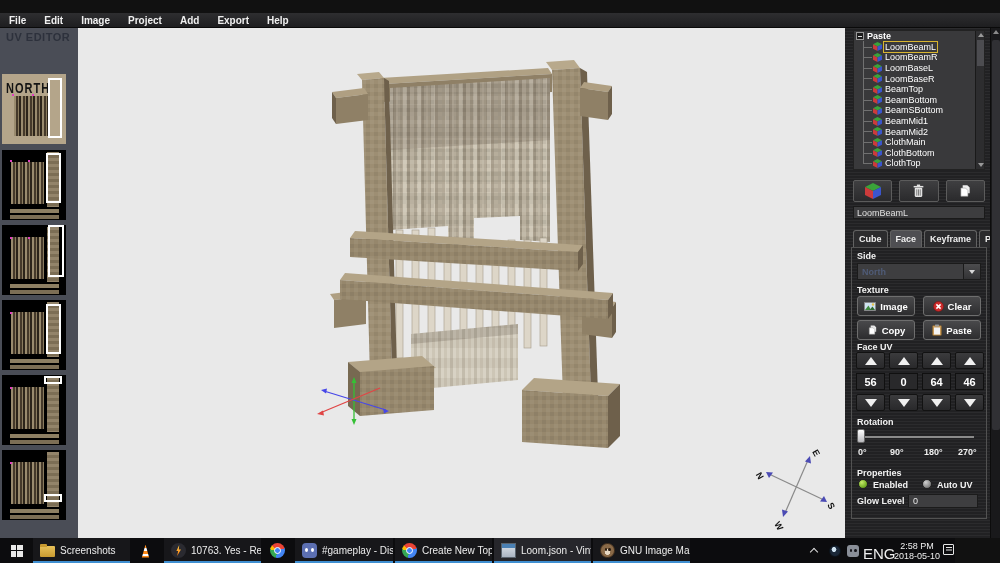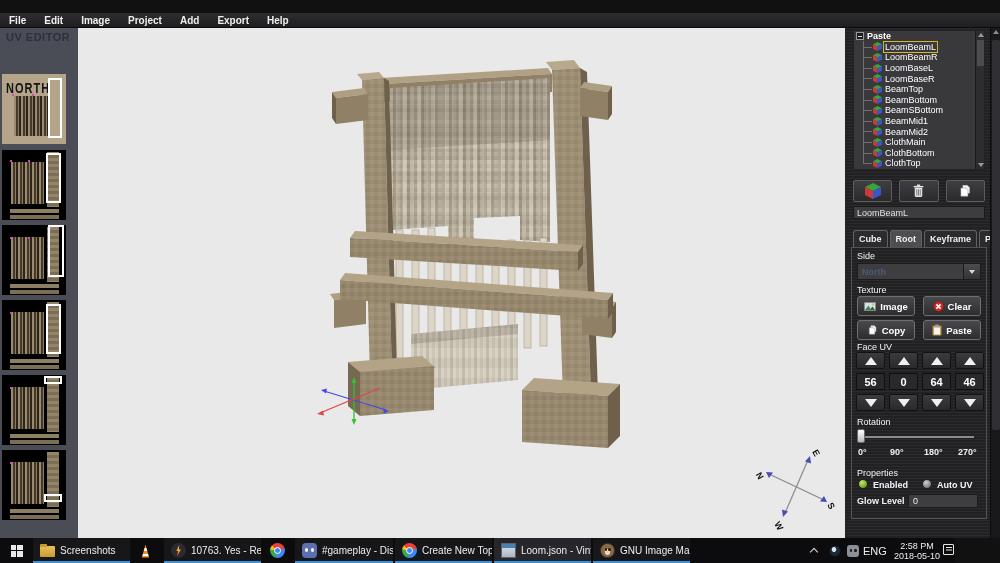--- a/index.html
+++ b/index.html
@@ -86,21 +86,21 @@
 
   #namefield { position:absolute; left:8px; top:178px; width:132px; height:13px; background:#3d3d3f;
     border:1px solid #1a1a1a; font-size:9px; color:#e0e0e0; padding:1px 0 0 3px; cursor:text; }
 
   #tabs { position:absolute; left:8px; top:202px; height:17px; display:flex; gap:2px; }
   .tab { font-size:9px; font-weight:bold; color:#eee; background:#2b2b2d; border:1px solid #626262;
     border-bottom:none; border-radius:3px 3px 0 0; padding:3px 5px 0 5px; cursor:pointer; }
   .tab.active { background:#4e4e52; }
 
   #tabpage { position:absolute; left:6px; top:219px; width:136px; height:272px; border:1px solid #525252; }
-  .plabel { position:absolute; font-size:9px; font-weight:normal; color:#f2f2f2; }
+  .plabel { position:absolute; font-size:9px; font-weight:bold; color:#f2f2f2; }
 
   #side-dd { position:absolute; left:5px; top:15px; width:124px; height:17px; background:#3e3e40;
     border:1px solid #1b1b1b; cursor:pointer; }
   #side-dd .val { position:absolute; left:4px; top:3px; font-size:9px; font-weight:bold; color:#4f5b77; }
   #side-dd .ddbtn { position:absolute; right:0; top:0; width:17px; height:15px;
     background:linear-gradient(#4c4c4e,#333335); border-left:1px solid #1b1b1b;
     display:flex; align-items:center; justify-content:center; }
   #side-dd .ddbtn::after { content:""; width:0; height:0; border-left:3.5px solid transparent;
     border-right:3.5px solid transparent; border-top:4px solid #d8d8d8; }
 
@@ -167,21 +167,21 @@
 
   #tray { position:absolute; right:0; top:0; height:25px; }
   .tray-chevron { position:absolute; left:-144px; top:9px; width:7px; height:7px; cursor:pointer; }
   .tray-chevron::after { content:""; position:absolute; left:0; top:2px; width:5px; height:5px;
     border-left:1.6px solid #dcdcdc; border-top:1.6px solid #dcdcdc; transform:rotate(45deg); }
   .tray-ic { position:absolute; top:6.5px; width:12px; height:12px; cursor:pointer; }
   .steam-i { left:-126px; border-radius:50%; background:radial-gradient(circle at 40% 35%, #cfe2ef 0 25%, #1b2838 30%); border:1px solid #0d141c; }
   .disc2-i { left:-108px; border-radius:3px; background:#8a8f98; }
   .disc2-i::before,.disc2-i::after { content:""; position:absolute; top:4px; width:2.5px; height:3px; border-radius:50%; background:#15151a; }
   .disc2-i::before { left:2.5px; } .disc2-i::after { right:2.5px; }
-  .tray-eng { position:absolute; left:-92px; top:7px; font-size:11px; color:#eee; cursor:pointer; }
+  .tray-eng { position:absolute; left:-92px; top:7px; font-size:15px; color:#eee; cursor:pointer; }
   .tray-clock { position:absolute; left:-64px; top:2.5px; width:52px; text-align:center;
     font-size:9px; color:#eee; line-height:10px; cursor:pointer; }
   .notif-i { position:absolute; left:-12px; top:6px; width:11px; height:11px;
     border:1.3px solid #e6e6e6; border-radius:1px; background:transparent; cursor:pointer; }
   .notif-i::after { content:""; position:absolute; left:1.5px; top:2px; width:6px; height:1.2px;
     background:#e6e6e6; box-shadow:0 2.5px 0 #e6e6e6; }
 </style>
 </head>
 <body>
 
@@ -502,21 +502,21 @@
             <path d="M4 1 h4 l2 2 v5 h-6 z" fill="#efefef"></path>
             <path d="M2.5 3.5 h4 l2 2 v5 h-6 z" fill="#ffffff" stroke="#999" stroke-width="0.5"></path>
           </svg>
       </div>
     </div>
 
     <div id="namefield">LoomBeamL</div>
 
     <div id="tabs">
       <span class="tab">Cube</span>
-      <span class="tab active">Root</span>
+      <span class="tab active">Face</span>
       <span class="tab">Keyframe</span>
       <span class="tab">P</span>
     </div>
 
     <div id="tabpage">
       <span class="plabel" style="left:5px;top:3px">Side</span>
       <div id="side-dd">
         <span class="val">North</span>
         <span class="ddbtn"></span>
       </div>

